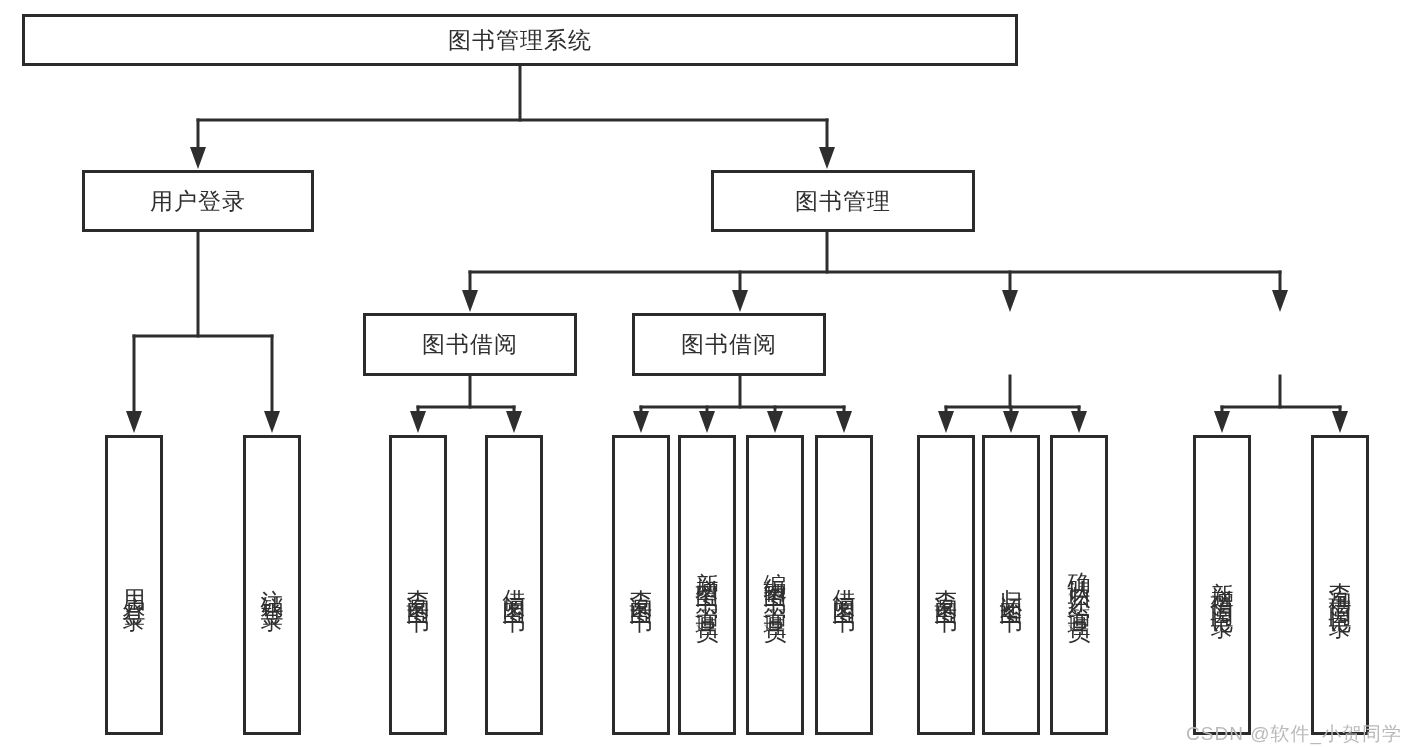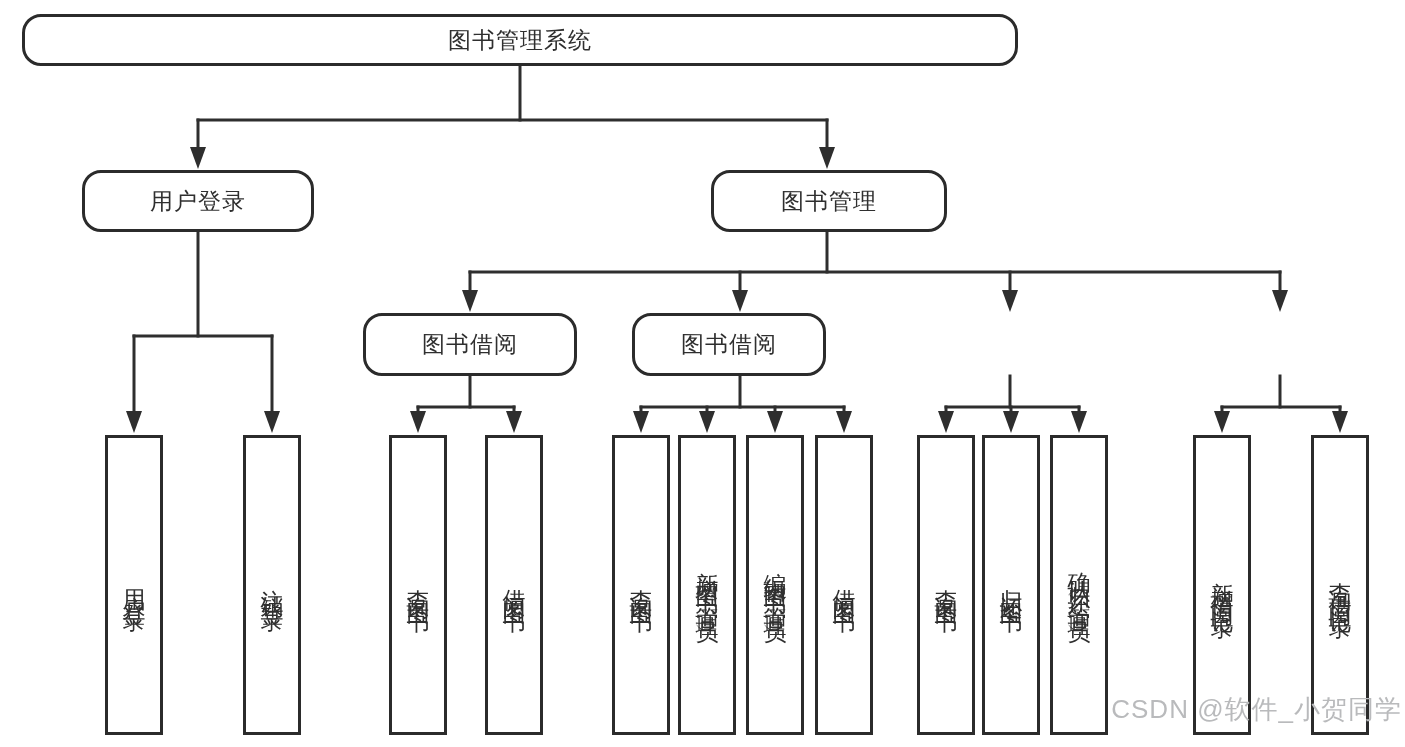--- a/index.html
+++ b/index.html
@@ -18,34 +18,34 @@
     box-sizing:border-box;
     background:#ffffff;
     border:3px solid #2b2b2b;
     display:flex;
     align-items:center;
     justify-content:center;
     color:#2f2f2f;
     font-size:23px;
     z-index:2;
   }
-  .h{letter-spacing:1px;white-space:nowrap;border-radius:19px;}
+  .h{letter-spacing:1px;white-space:nowrap;}
   .v{
     writing-mode:vertical-rl;
     text-orientation:mixed;
     letter-spacing:7px;
     line-height:1;
   }
   .watermark{
     position:absolute;
     right:3px;
-    bottom:20px;
+    bottom:0;
     z-index:3;
     color:#b9babc;
-    font-size:26px;
+    font-size:19px;
     letter-spacing:1px;
     white-space:nowrap;
   }
 </style>
 </head>
 <body>
 
 <div id="canvas">
 
   <svg id="wires" width="1405" height="747">
@@ -120,21 +120,21 @@
       <line x1="1222" y1="407" x2="1222" y2="424"></line>
       <polygon points="1214,411 1230,411 1222,433"></polygon>
       <line x1="1340" y1="407" x2="1340" y2="424"></line>
       <polygon points="1332,411 1348,411 1340,433"></polygon>
     </g>
   </svg>
 
   <div class="node h" style="left:22px;top:14px;width:996px;height:52px">图书管理系统</div>
 
   <div class="node h" style="left:82px;top:170px;width:232px;height:62px">用户登录</div>
-  <div class="node h" style="left:711px;top:170px;width:236px;height:62px">图书管理</div>
+  <div class="node h" style="left:711px;top:170px;width:264px;height:62px">图书管理</div>
 
   <div class="node h" style="left:363px;top:313px;width:214px;height:63px">图书借阅</div>
   <div class="node h" style="left:632px;top:313px;width:194px;height:63px">图书借阅</div>
 
   <div class="node v" style="left:105px;top:435px;width:58px;height:300px">用户登录</div>
   <div class="node v" style="left:243px;top:435px;width:58px;height:300px">注销登录</div>
 
   <div class="node v" style="left:389px;top:435px;width:58px;height:300px">查询图书</div>
   <div class="node v" style="left:485px;top:435px;width:58px;height:300px">借阅图书</div>
 

